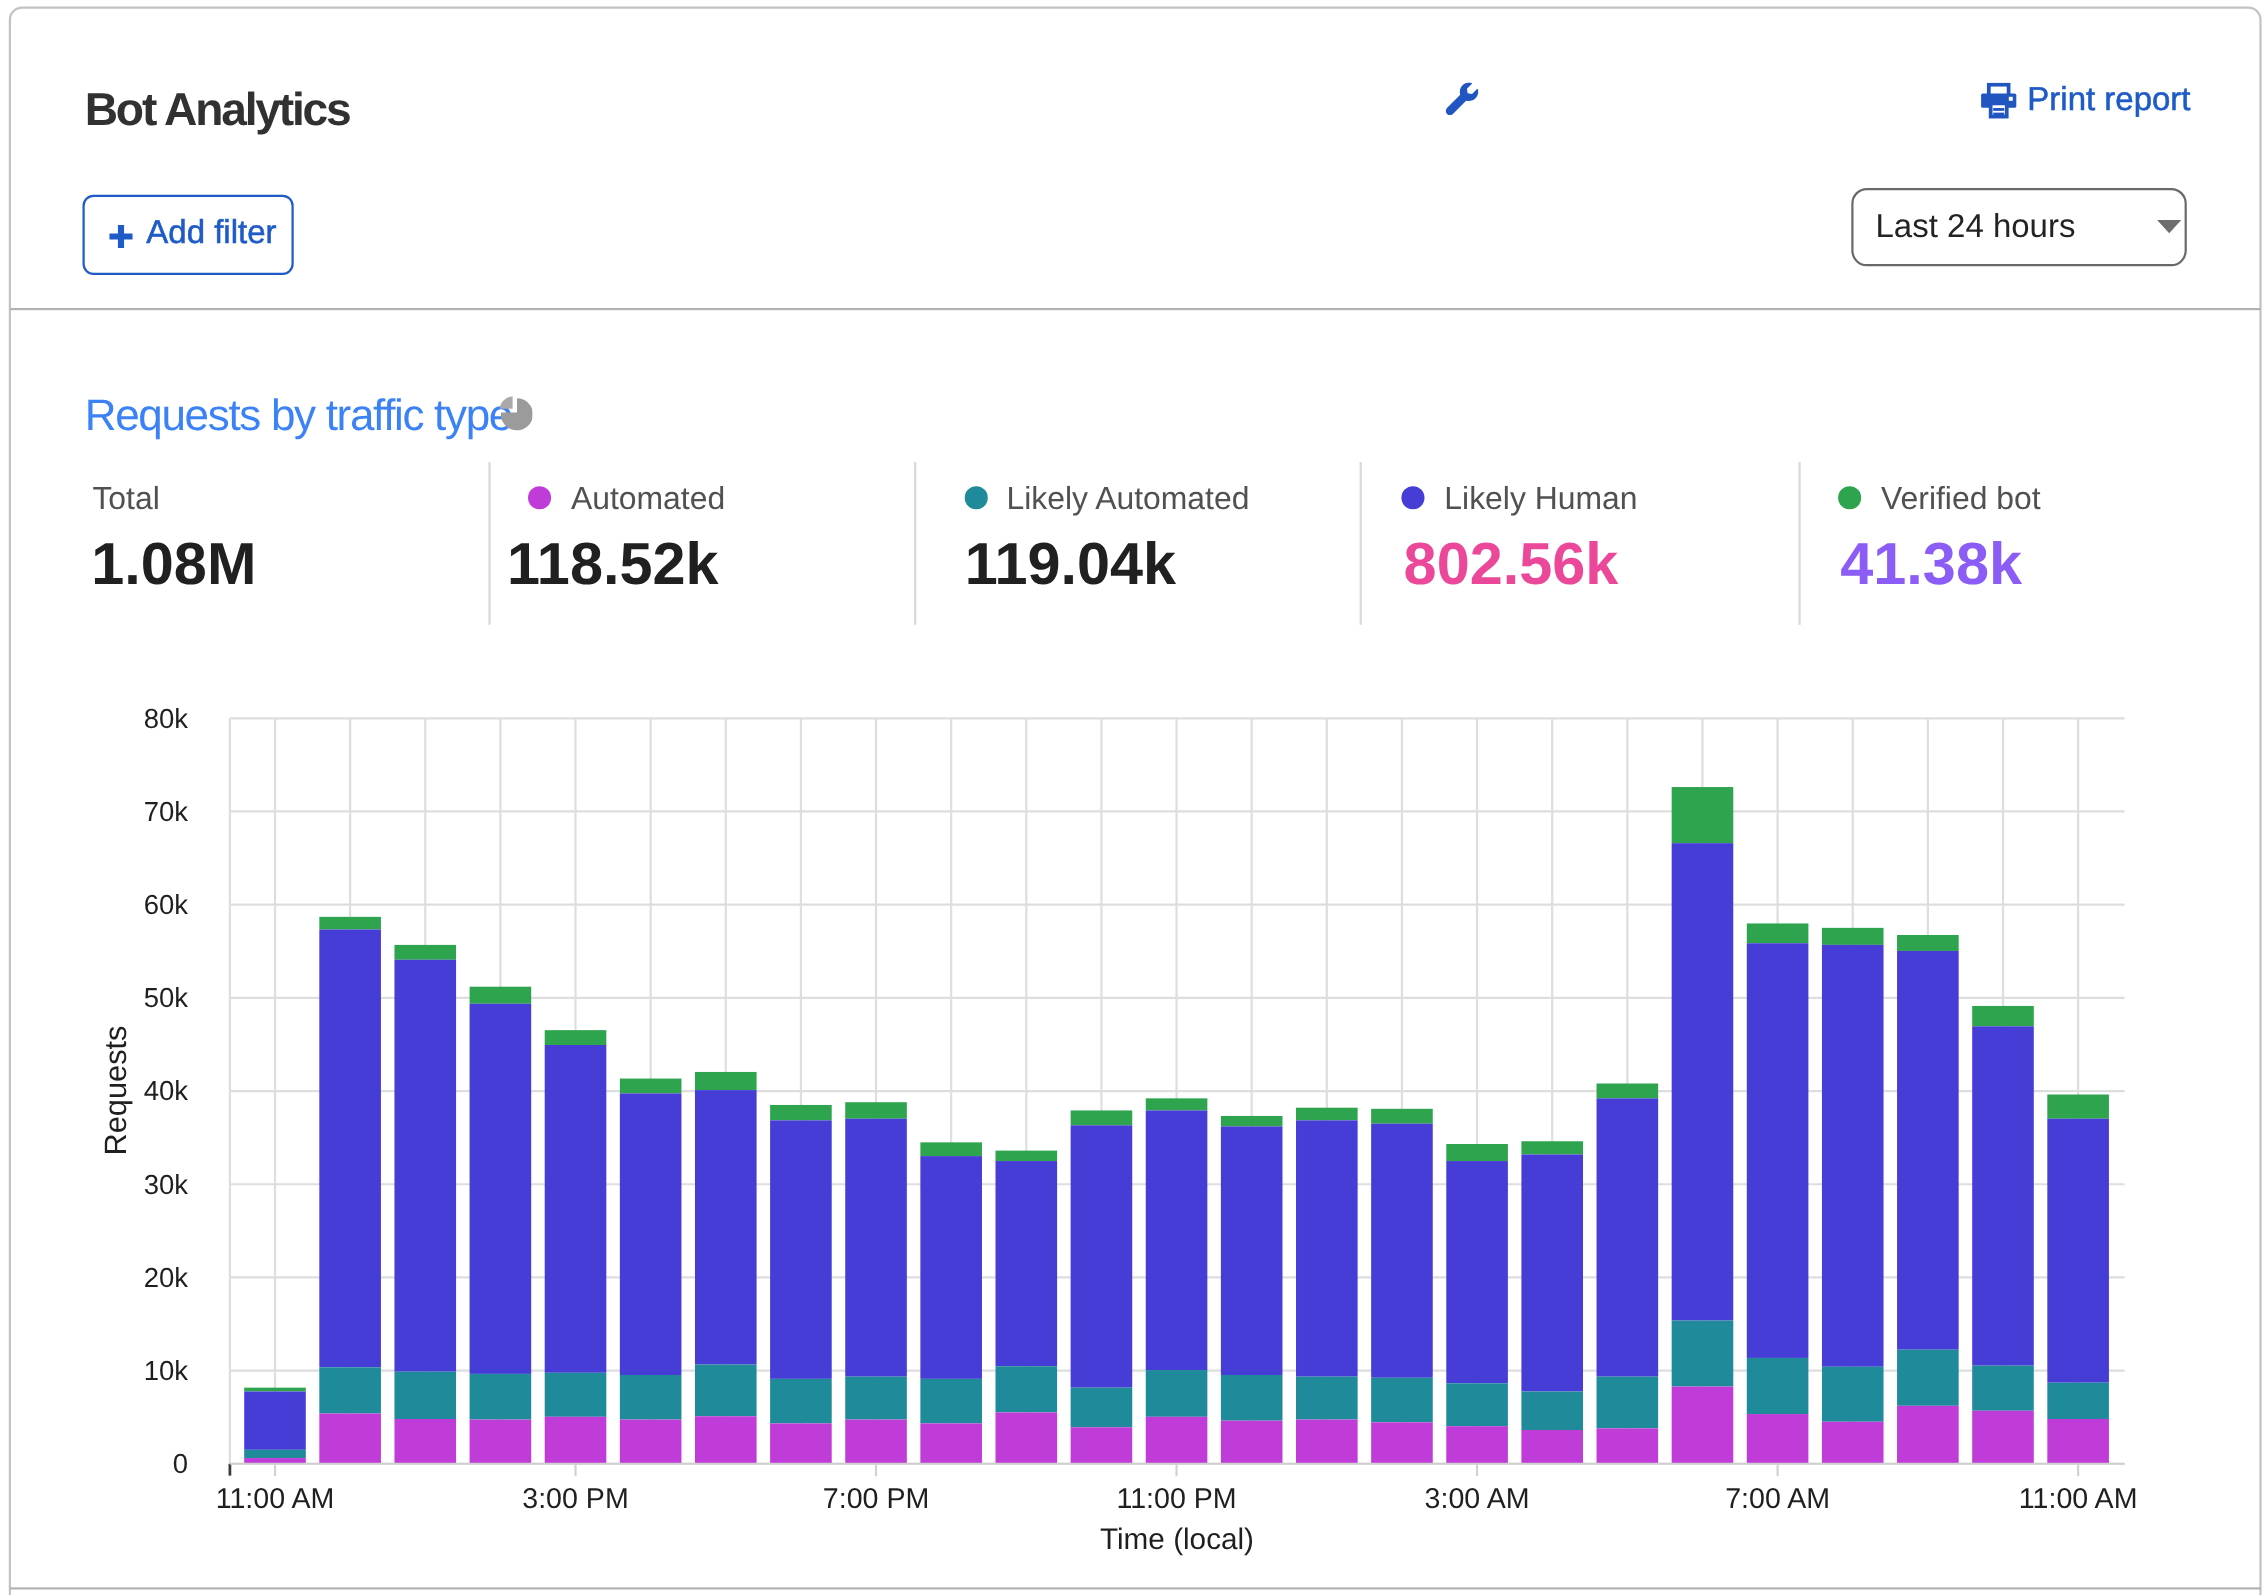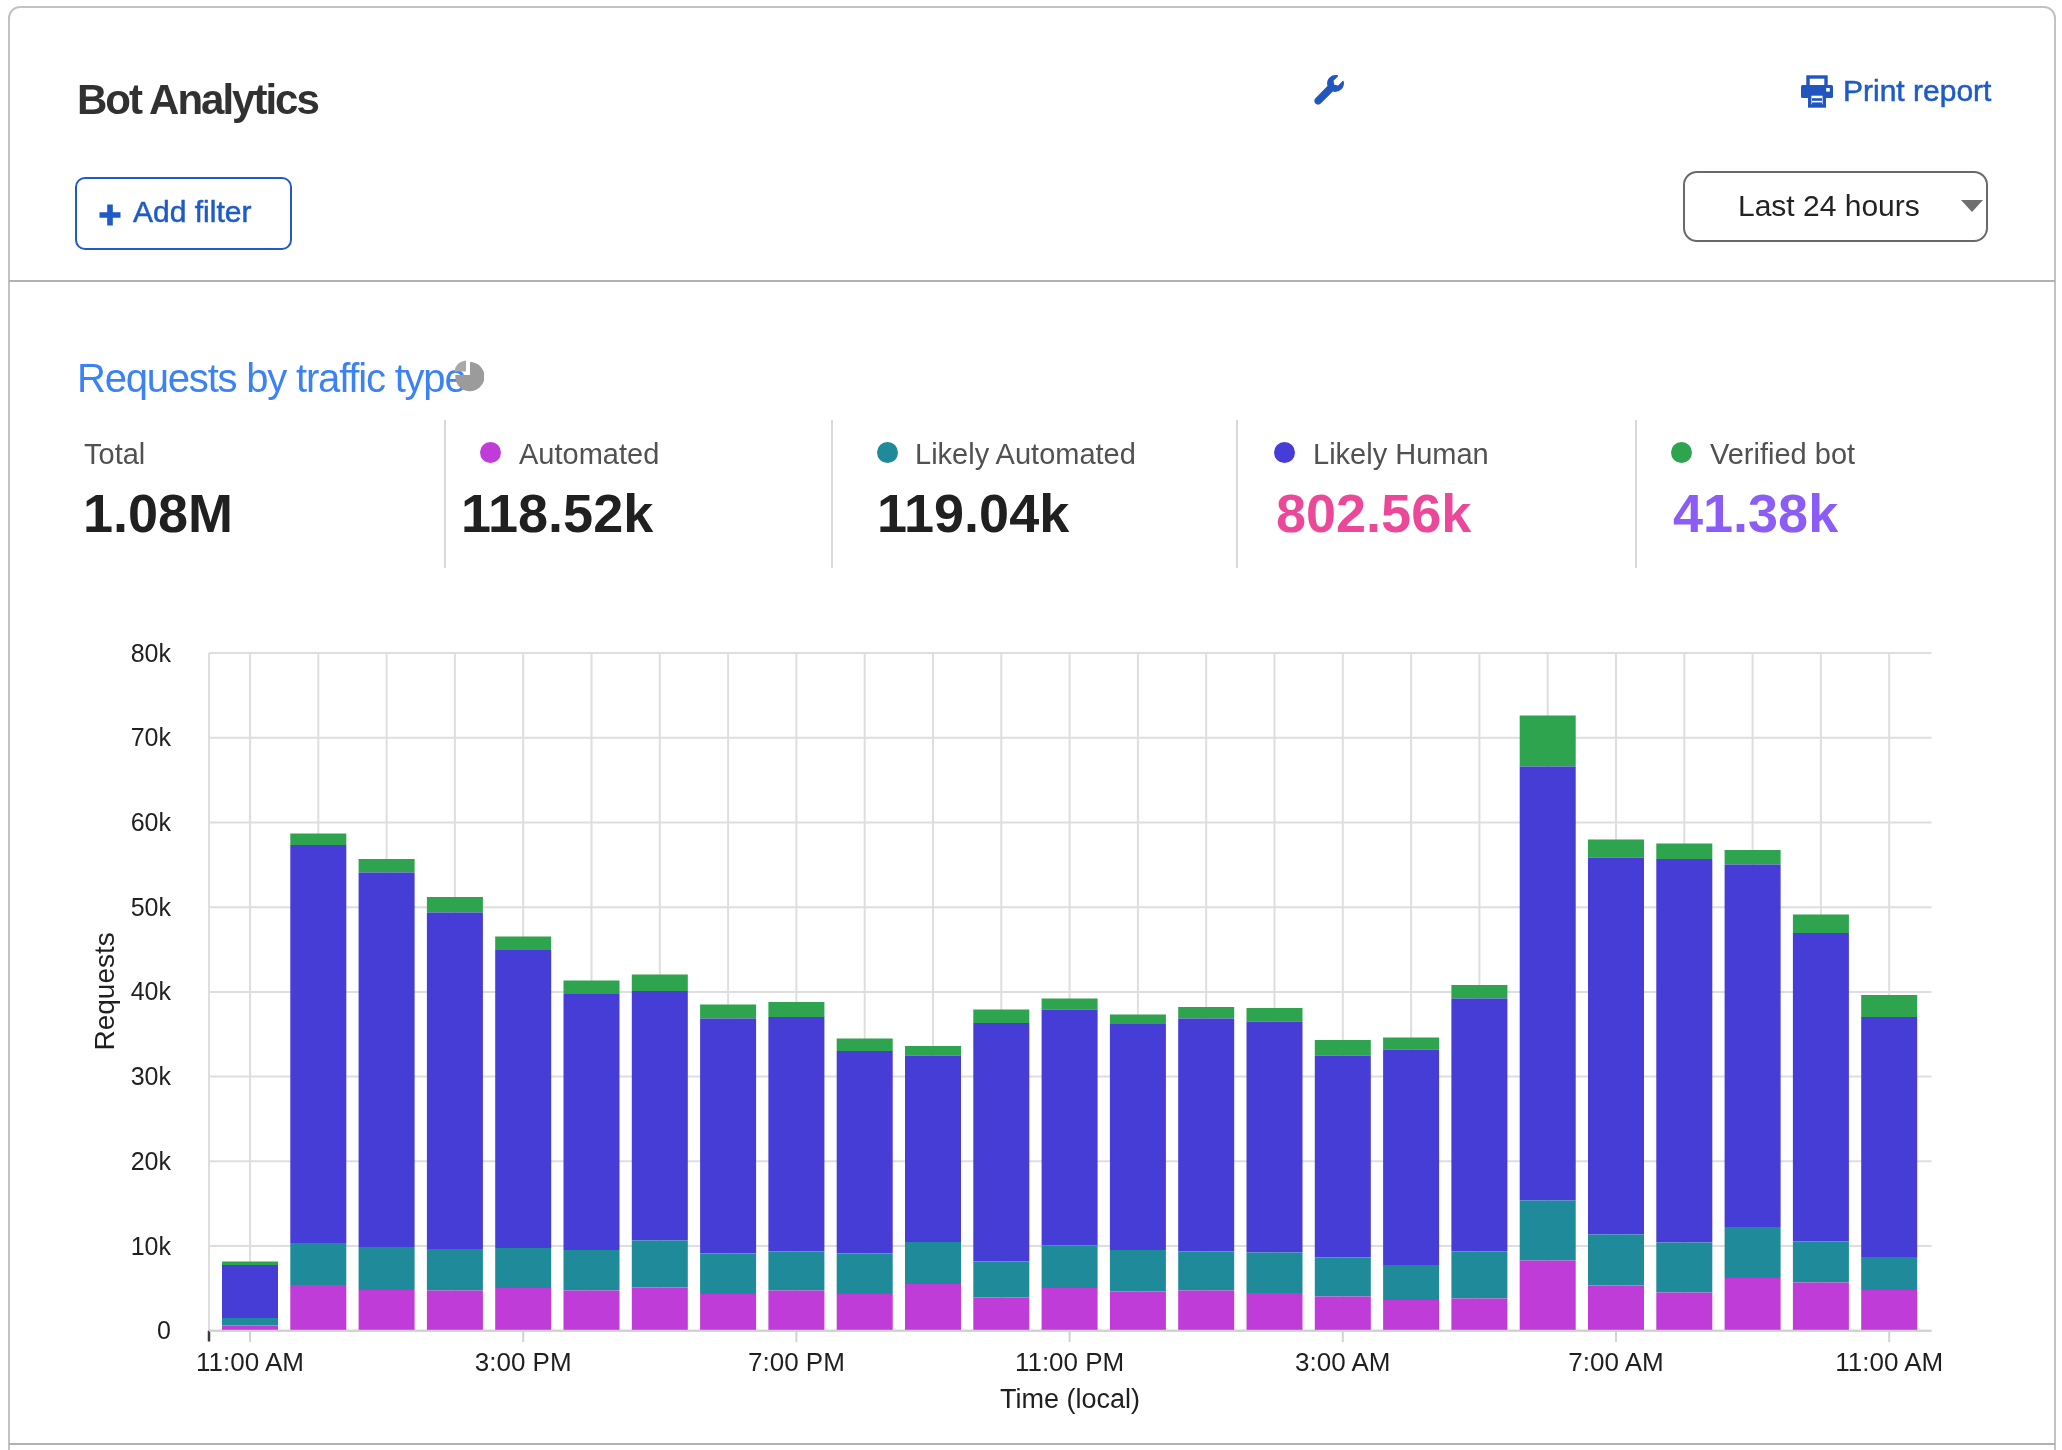--- a/index.html
+++ b/index.html
@@ -28,29 +28,29 @@
     <rect x="8" y="2" width="18" height="12" fill="none" stroke="#2155c0" stroke-width="3.4"></rect>
     <rect x="1" y="10" width="32" height="13" rx="1.5" fill="#2155c0"></rect>
     <rect x="26.2" y="13" width="3.6" height="3.6" fill="#fff"></rect>
     <rect x="9.7" y="19" width="14.6" height="12" fill="#fff" stroke="#2155c0" stroke-width="3.4"></rect>
     <rect x="12" y="23.2" width="10" height="2.6" fill="#2155c0"></rect>
     <rect x="12" y="27.4" width="10" height="2.6" fill="#2155c0"></rect>
   </svg>
   <span style="position:absolute; left:46px; top:0; font-size:30px; color:#1e5bc6; white-space:nowrap; -webkit-text-stroke:0.5px #1e5bc6;">Print report</span>
 </div>
 
-<div class="abs" style="left:75px; top:177px; width:217px; height:73px; border:2px solid #1e5bc6; border-radius:10px;">
+<div class="abs" style="left:75px; top:177px; width:192px; height:73px; border:2px solid #1e5bc6; border-radius:10px;">
   <svg width="24" height="24" viewBox="0 0 24 24" style="position:absolute;left:21px;top:24px;" xmlns="http://www.w3.org/2000/svg">
       <path d="M12 1.5 V22.5 M1.5 12 H22.5" stroke="#1e5bc6" stroke-width="5.6"></path>
     </svg>
   <span style="position:absolute; left:56px; top:16px; font-size:30px; color:#1e5bc6; -webkit-text-stroke:0.5px #1e5bc6;">Add filter</span>
 </div>
 
 <div class="abs" style="left:1683px; top:171px; width:305px; height:71px; border:2px solid #696969; border-radius:14px;">
-  <span style="position:absolute; left:20px; top:16px; font-size:30px; color:#232323;margin-left:33px;">Last 24 hours</span>
+  <span style="position:absolute; left:20px; top:16px; font-size:30px; color:#232323;">Last 24 hours</span>
   <svg width="24" height="14" viewBox="0 0 24 14" style="position:absolute; left:275px; top:26px;" xmlns="http://www.w3.org/2000/svg">
     <path d="M1 1 L23 1 L12 13 Z" fill="#6e6e6e"></path>
   </svg>
 </div>
 
 <div class="abs" style="left:77px; top:356px; font-size:40px; font-weight:400; color:#3b82f6; letter-spacing:-1.2px;">Requests by traffic type</div>
 <svg width="32" height="32" viewBox="0 0 32 32" style="position:absolute; left:452px; top:360px;" xmlns="http://www.w3.org/2000/svg">
   <path d="M18 15 L18 2 A 14.6 14.6 0 1 1 3.4 15 Z" fill="#9b9b9b"></path>
   <path d="M14 11.5 L14 0.4 A 12.4 12.4 0 0 0 2.2 11.5 Z" fill="#a9a9a9"></path>
 </svg>

